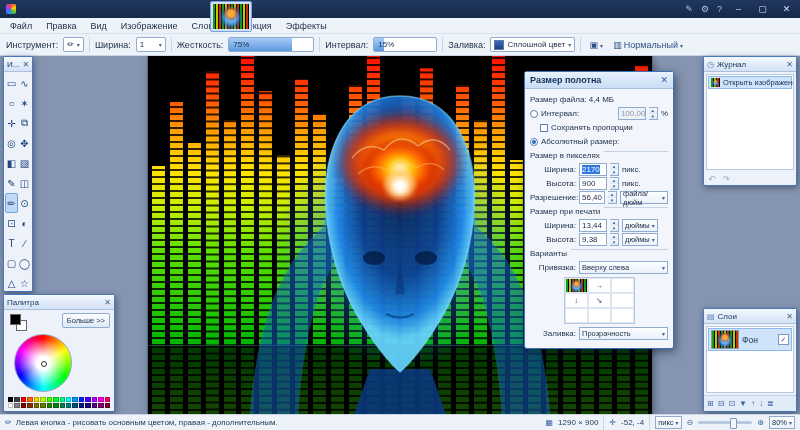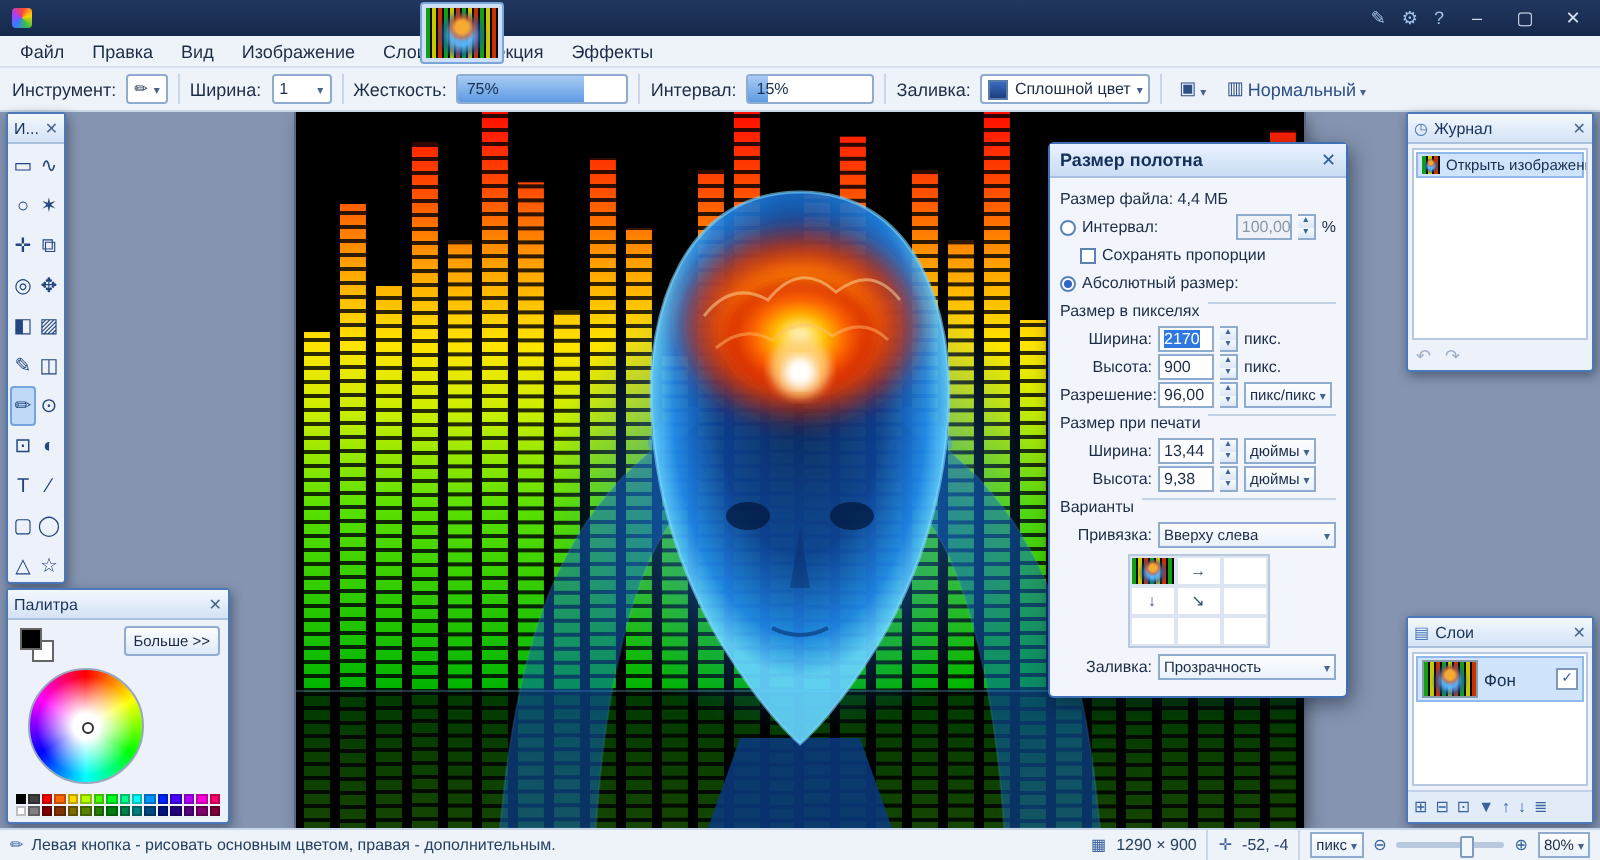--- a/index.html
+++ b/index.html
@@ -505,28 +505,28 @@
         </span>
       <span class="spin">
           <i class="up"></i>
           <i class="dn"></i>
         </span>
       <span>пикс.</span>
     </div>
     <div class="row">
       <span class="flabel">Разрешение:</span>
       <span class="field">
-          <span>96,00</span>
+          <span>56,40</span>
         </span>
       <span class="spin">
           <i class="up"></i>
           <i class="dn"></i>
         </span>
       <span class="dd">
-        <span>пикс/пикс</span>
+        <span>файла/дюйм</span>
           <span class="caret"></span>
       </span>
     </div>
     <div class="group">
         <span>Размер при печати</span>
         <span class="g-line"></span>
       </div>
     <div class="row">
       <span class="flabel">Ширина:</span>
       <span class="field">

